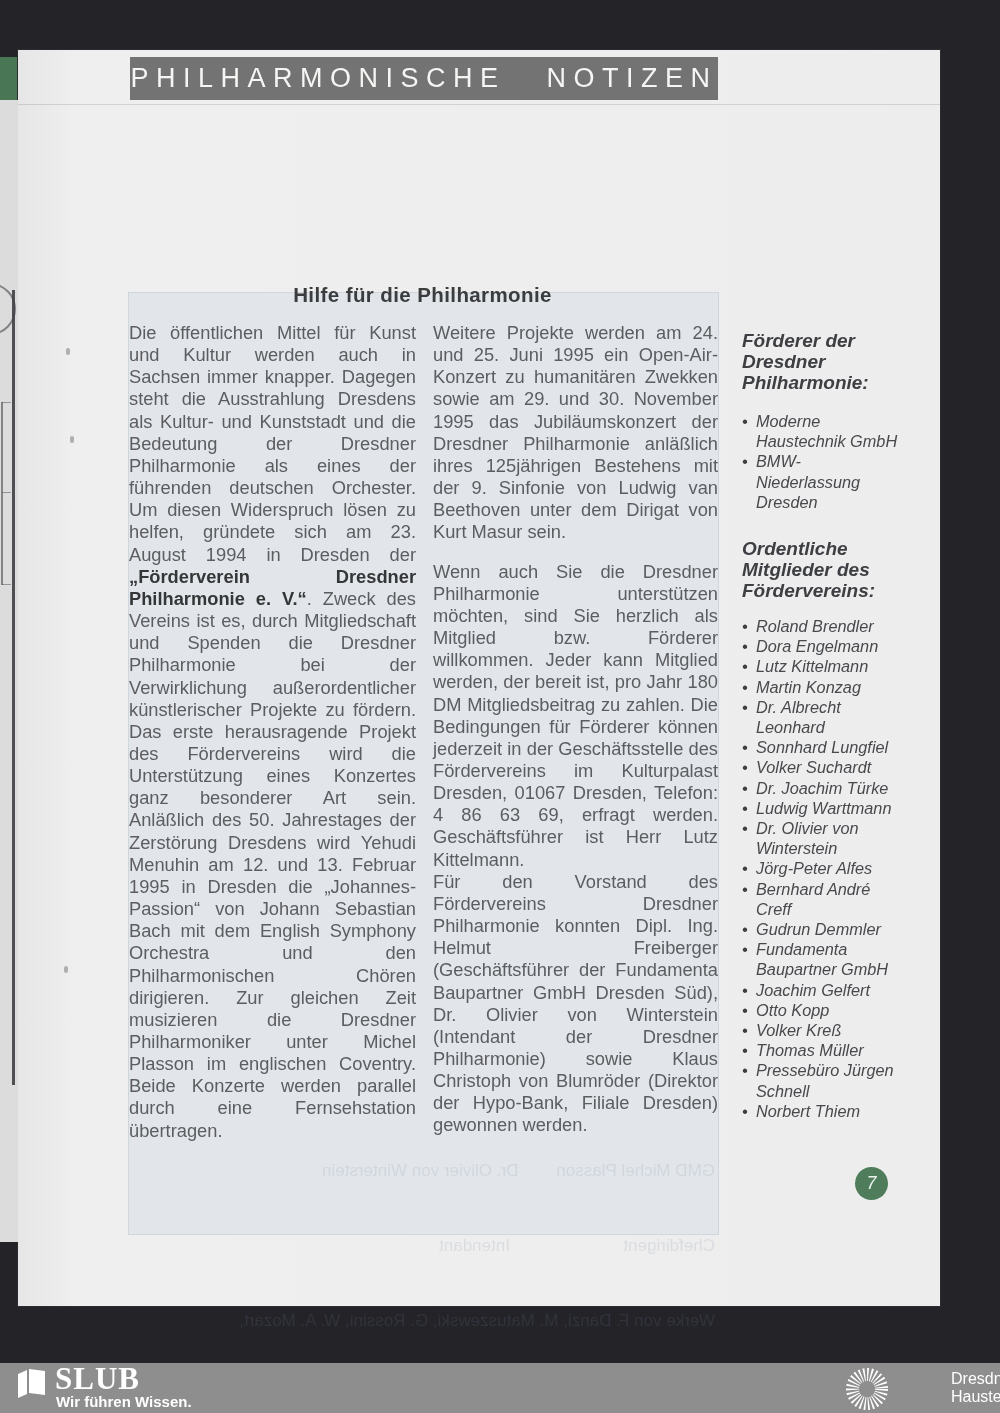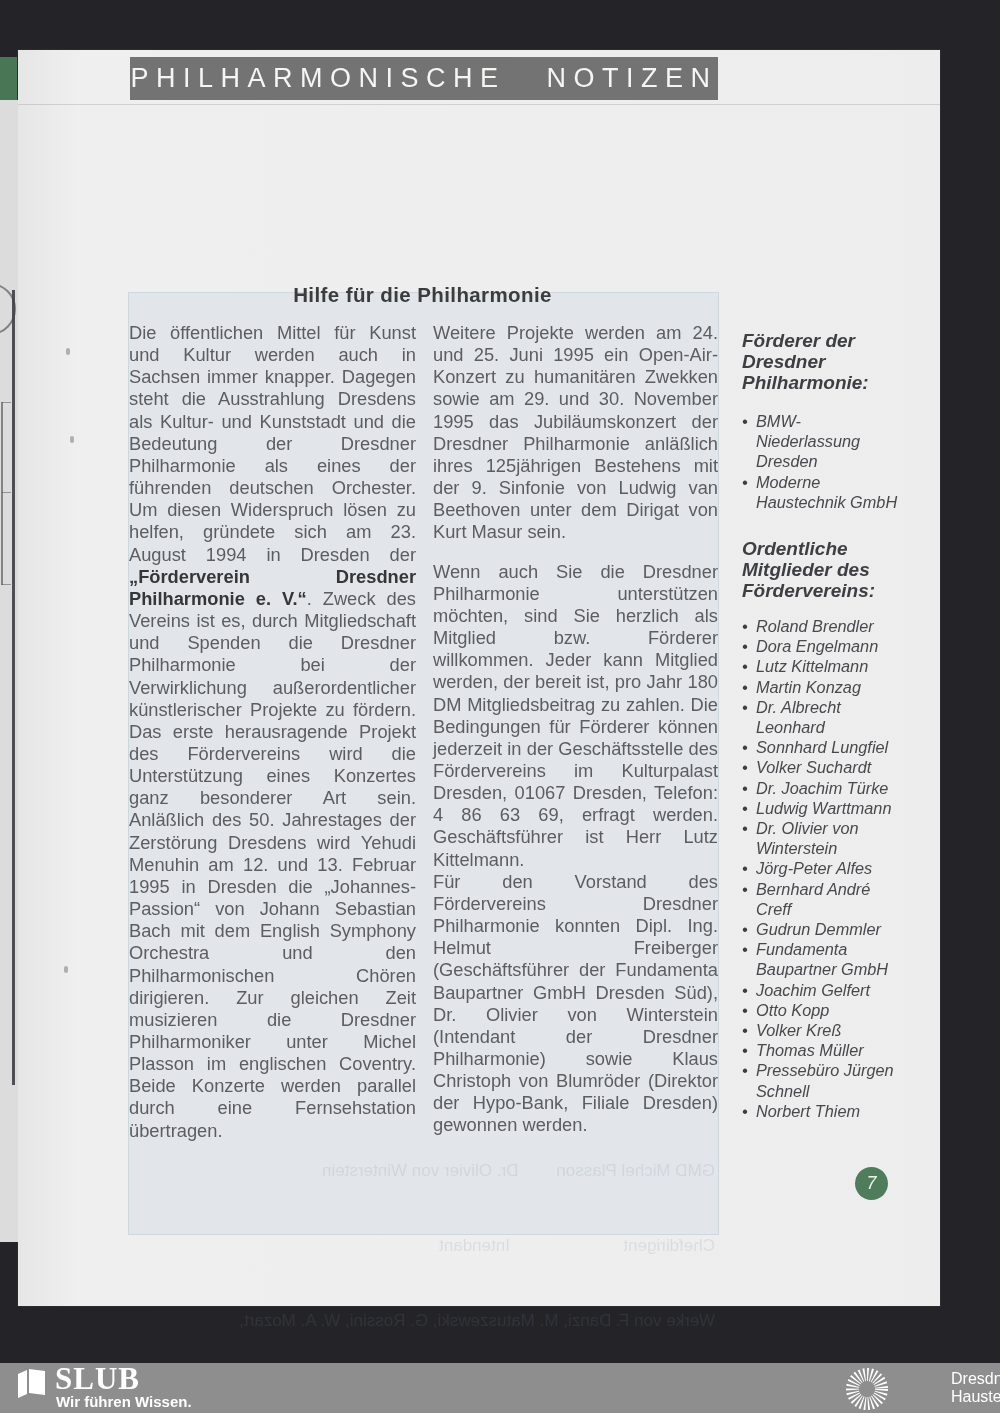--- a/index.html
+++ b/index.html
@@ -102,22 +102,22 @@
 
 <div class="abs col col2">
   <p class="gap-after">Weitere Projekte werden am 24. und 25. Juni 1995 ein Open-Air-Konzert zu humanitären Zwekken sowie am 29. und 30. November 1995 das Jubiläumskonzert der Dresdner Philharmonie anläßlich ihres 125jährigen Bestehens mit der 9. Sinfonie von Ludwig van Beethoven unter dem Dirigat von Kurt Masur sein.</p>
   <p>Wenn auch Sie die Dresdner Philharmonie unterstützen möchten, sind Sie herzlich als Mitglied bzw. Förderer willkommen. Jeder kann Mitglied werden, der bereit ist, pro Jahr 180 DM Mitgliedsbeitrag zu zahlen. Die Bedingungen für Förderer können jederzeit in der Geschäftsstelle des Fördervereins im Kulturpalast Dresden, 01067 Dresden, Telefon: 4 86 63 69, erfragt werden. Geschäftsführer ist Herr Lutz Kittelmann.</p>
   <p>Für den Vorstand des Fördervereins Dresdner Philharmonie konnten Dipl. Ing. Helmut Freiberger (Geschäftsführer der Fundamenta Baupartner GmbH Dresden Süd), Dr. Olivier von Winterstein (Intendant der Dresdner Philharmonie) sowie Klaus Christoph von Blumröder (Direktor der Hypo-Bank, Filiale Dresden) gewonnen werden.</p>
 </div>
 
 <div class="abs sidebar">
   <h3 class="sb-title">Förderer der Dresdner Philharmonie:</h3>
   <ul class="sb-list">
+    <li>Moderne Haustechnik GmbH</li>
     <li>BMW-Niederlassung Dresden</li>
-    <li>Moderne Haustechnik GmbH</li>
   </ul>
   <h3 class="sb-title second">Ordentliche Mitglieder des Fördervereins:</h3>
   <ul class="sb-list">
     <li>Roland Brendler</li>
     <li>Dora Engelmann</li>
     <li>Lutz Kittelmann</li>
     <li>Martin Konzag</li>
     <li>Dr. Albrecht Leonhard</li>
     <li>Sonnhard Lungfiel</li>
     <li>Volker Suchardt</li>

